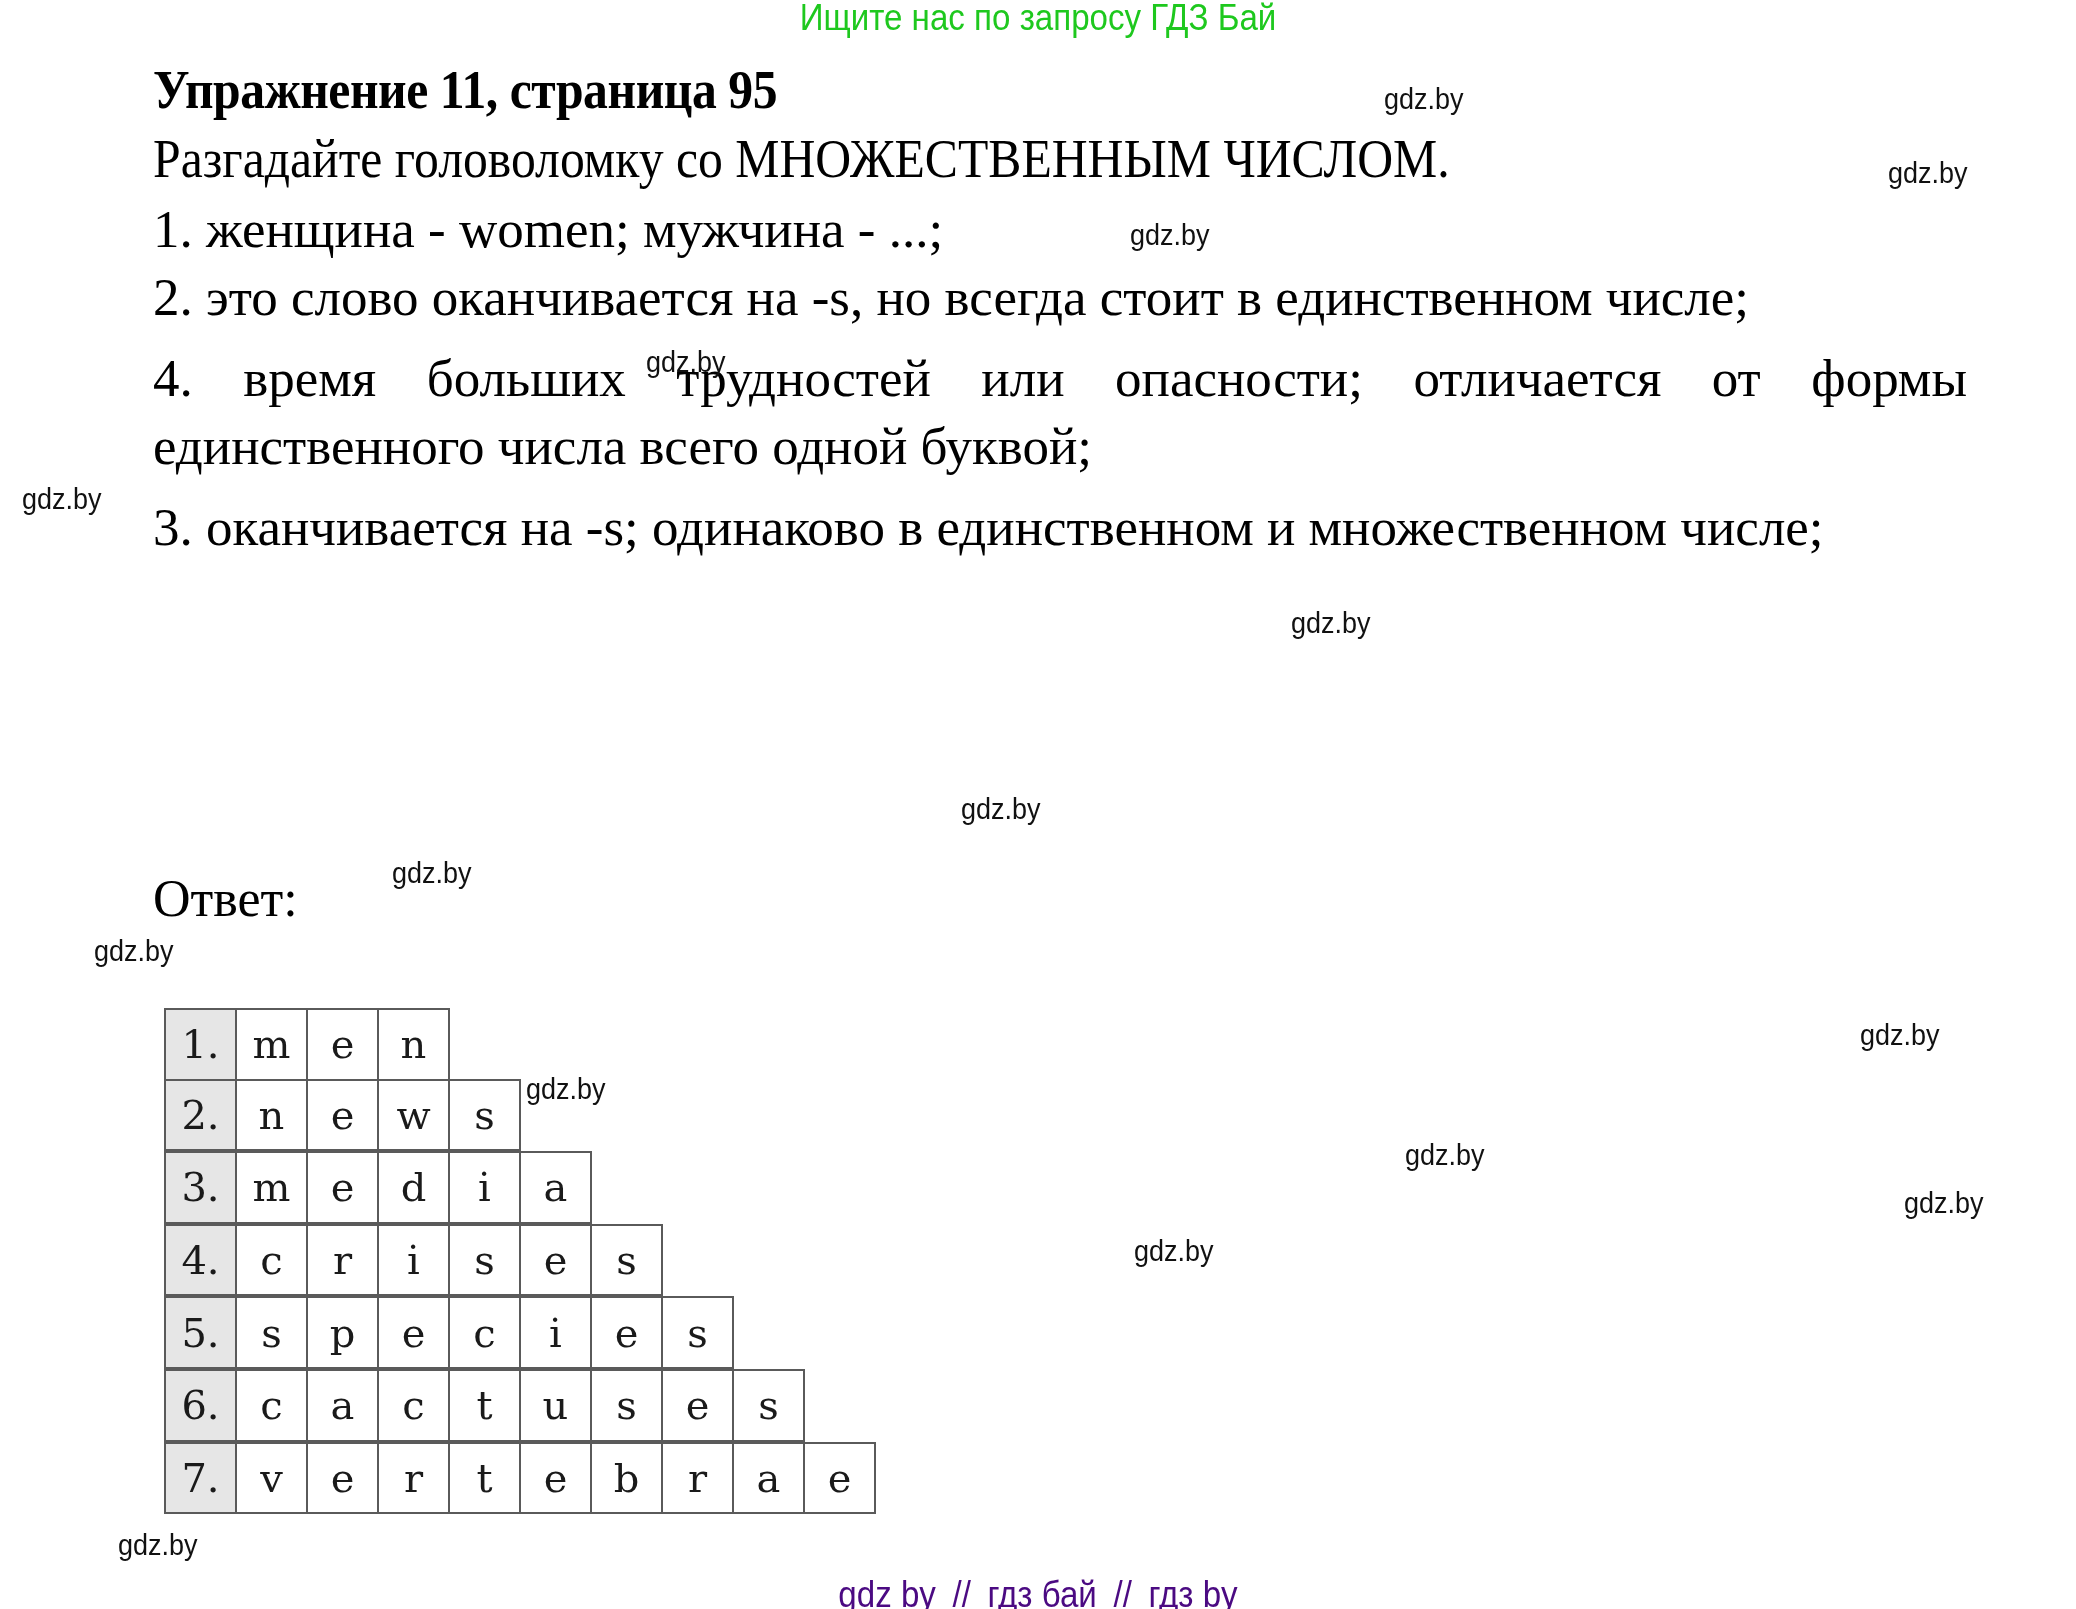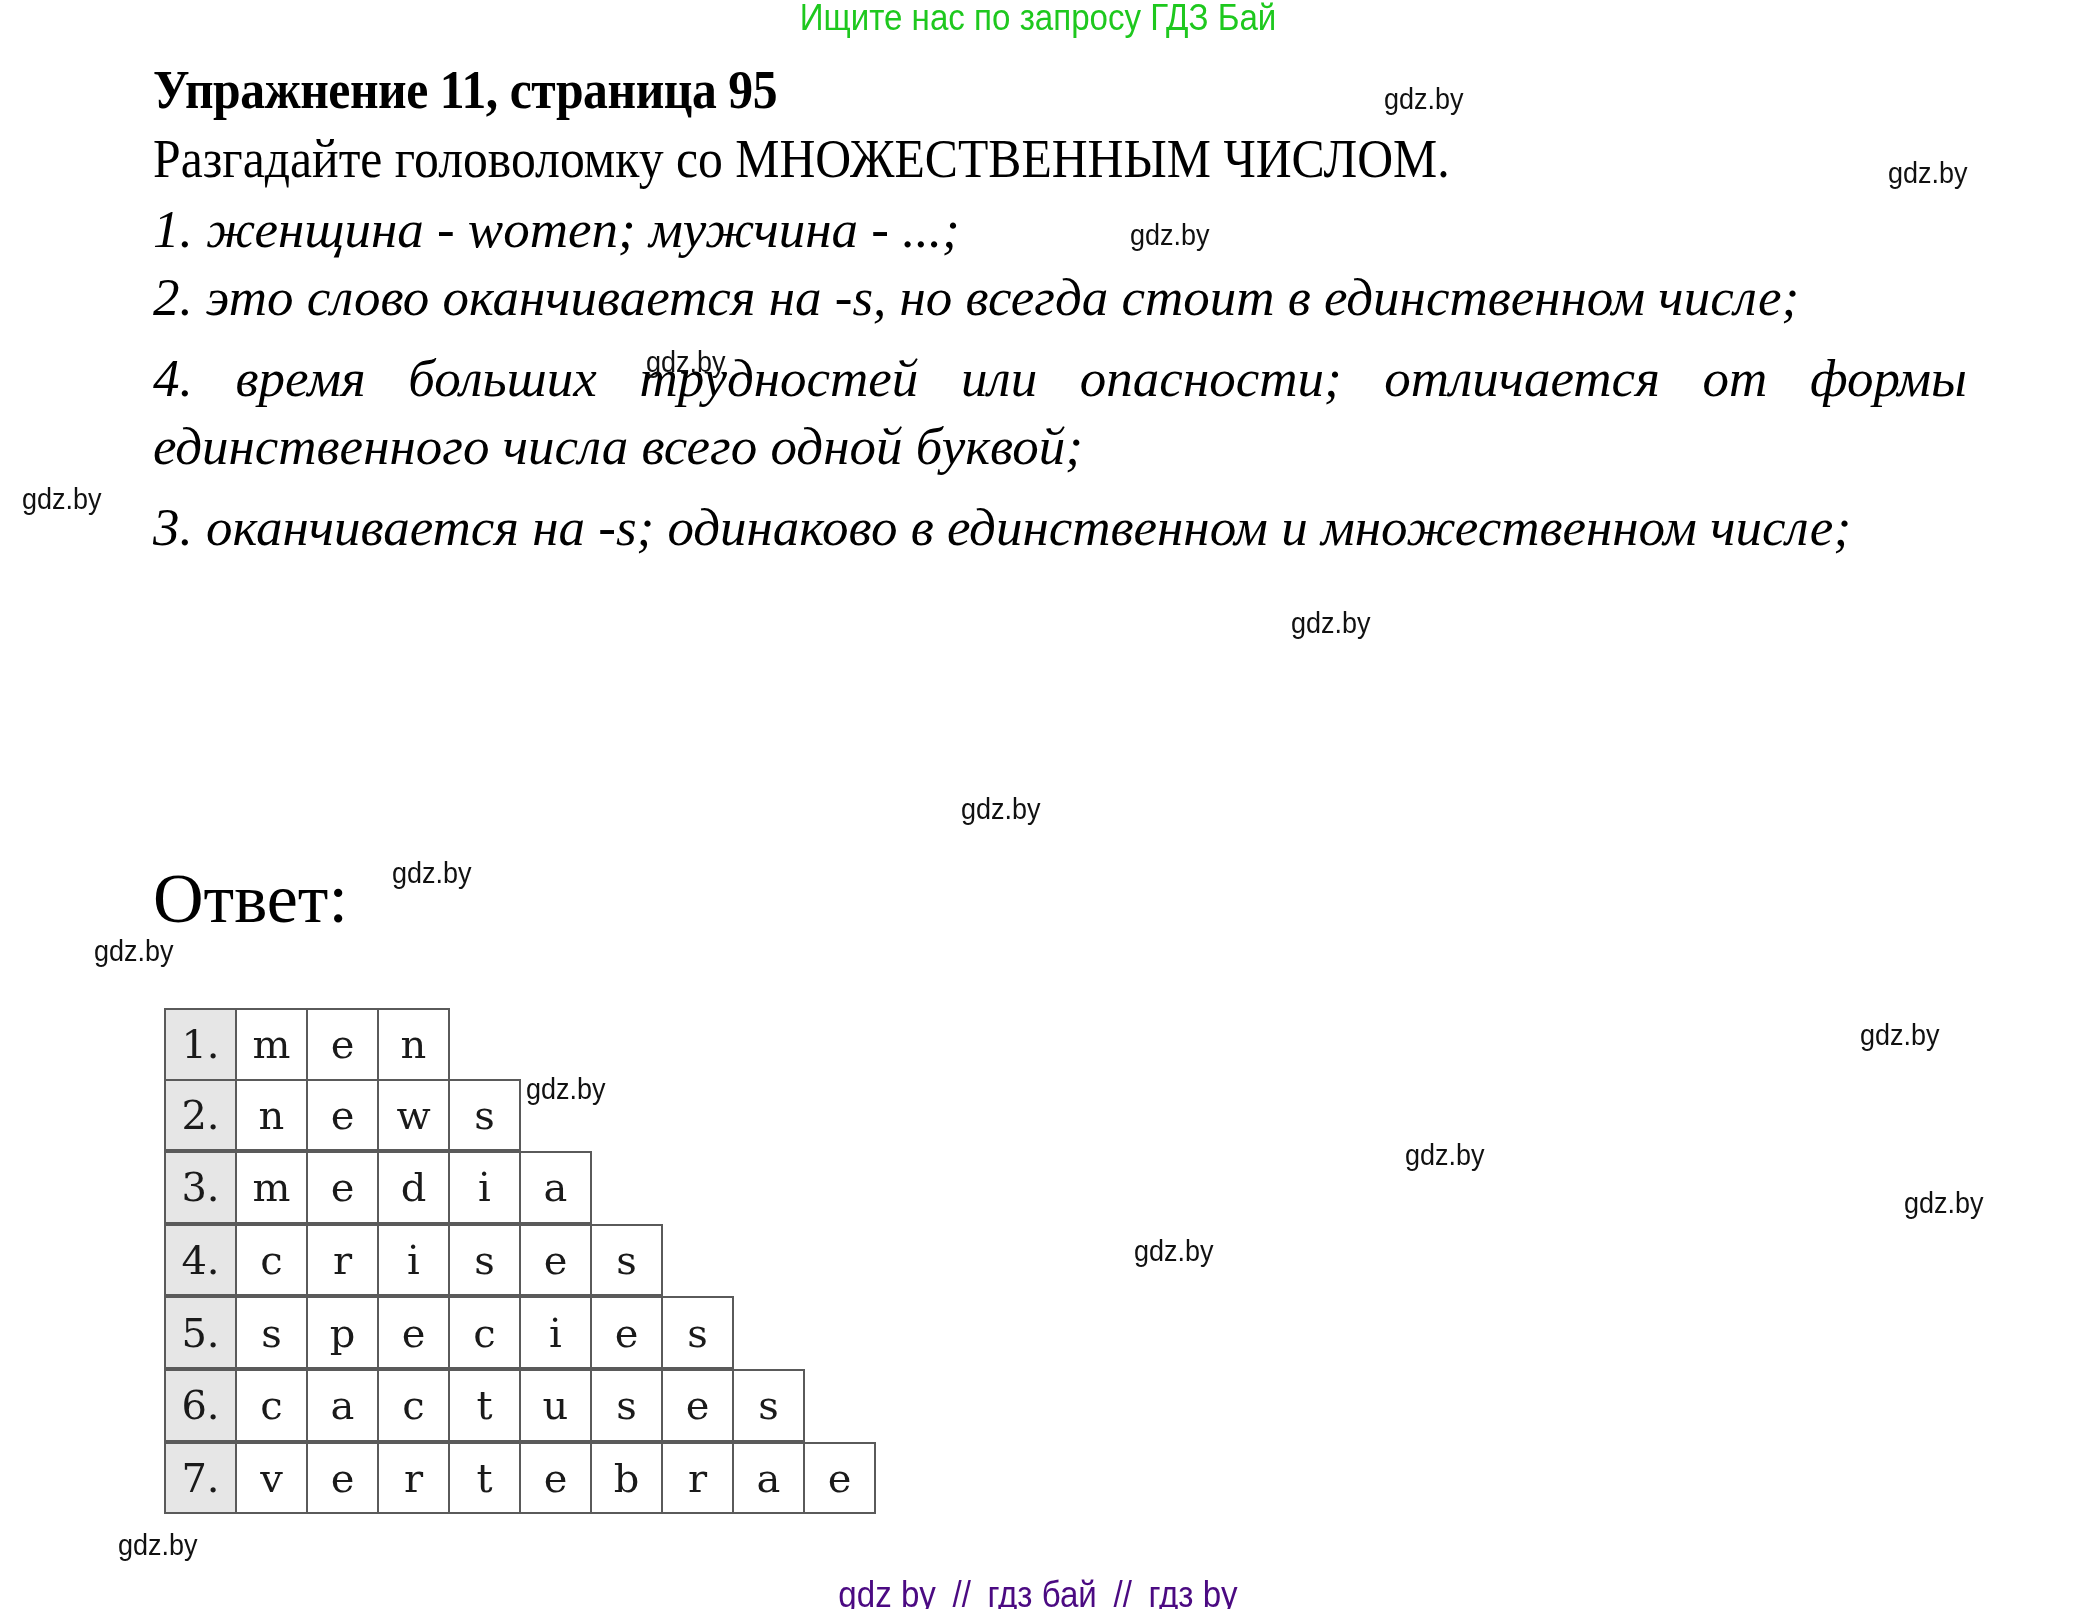--- a/index.html
+++ b/index.html
@@ -28,27 +28,27 @@
       transform-origin: left top; transform: scaleX(0.92);
       white-space: nowrap;
     }
     .task {
       position: absolute; left: 153px; top: 128px;
       font-size: 54px; line-height: 62px; white-space: nowrap;
       transform-origin: left top; transform: scaleX(0.92);
     }
     .items {
       position: absolute; left: 153px; top: 196px; width: 1814px;
-      font-size: 53px; line-height: 67.5px; font-style: italic;
+      font-size: 53px; line-height: 67.5px;
     }
     .item { margin: 0; text-align: justify; text-align-last: left; }
     .item.justify-lines { text-align: justify; margin-top: 14px; }
     .answer-label {
       position: absolute; left: 153px; top: 868px;
-      font-size: 70px; line-height: 62px;
+      font-size: 52px; line-height: 62px;
     }
     .wm {
       position: absolute; font-family: "Liberation Sans", sans-serif;
       font-size: 30px; color: #111; line-height: 34px; white-space: nowrap;
       transform-origin: left top; transform: scaleX(0.9);
     }
     .puzzle {
       position: absolute; left: 164px; top: 1008px;
     }
     .prow { display: flex; height: 72.6px; }

